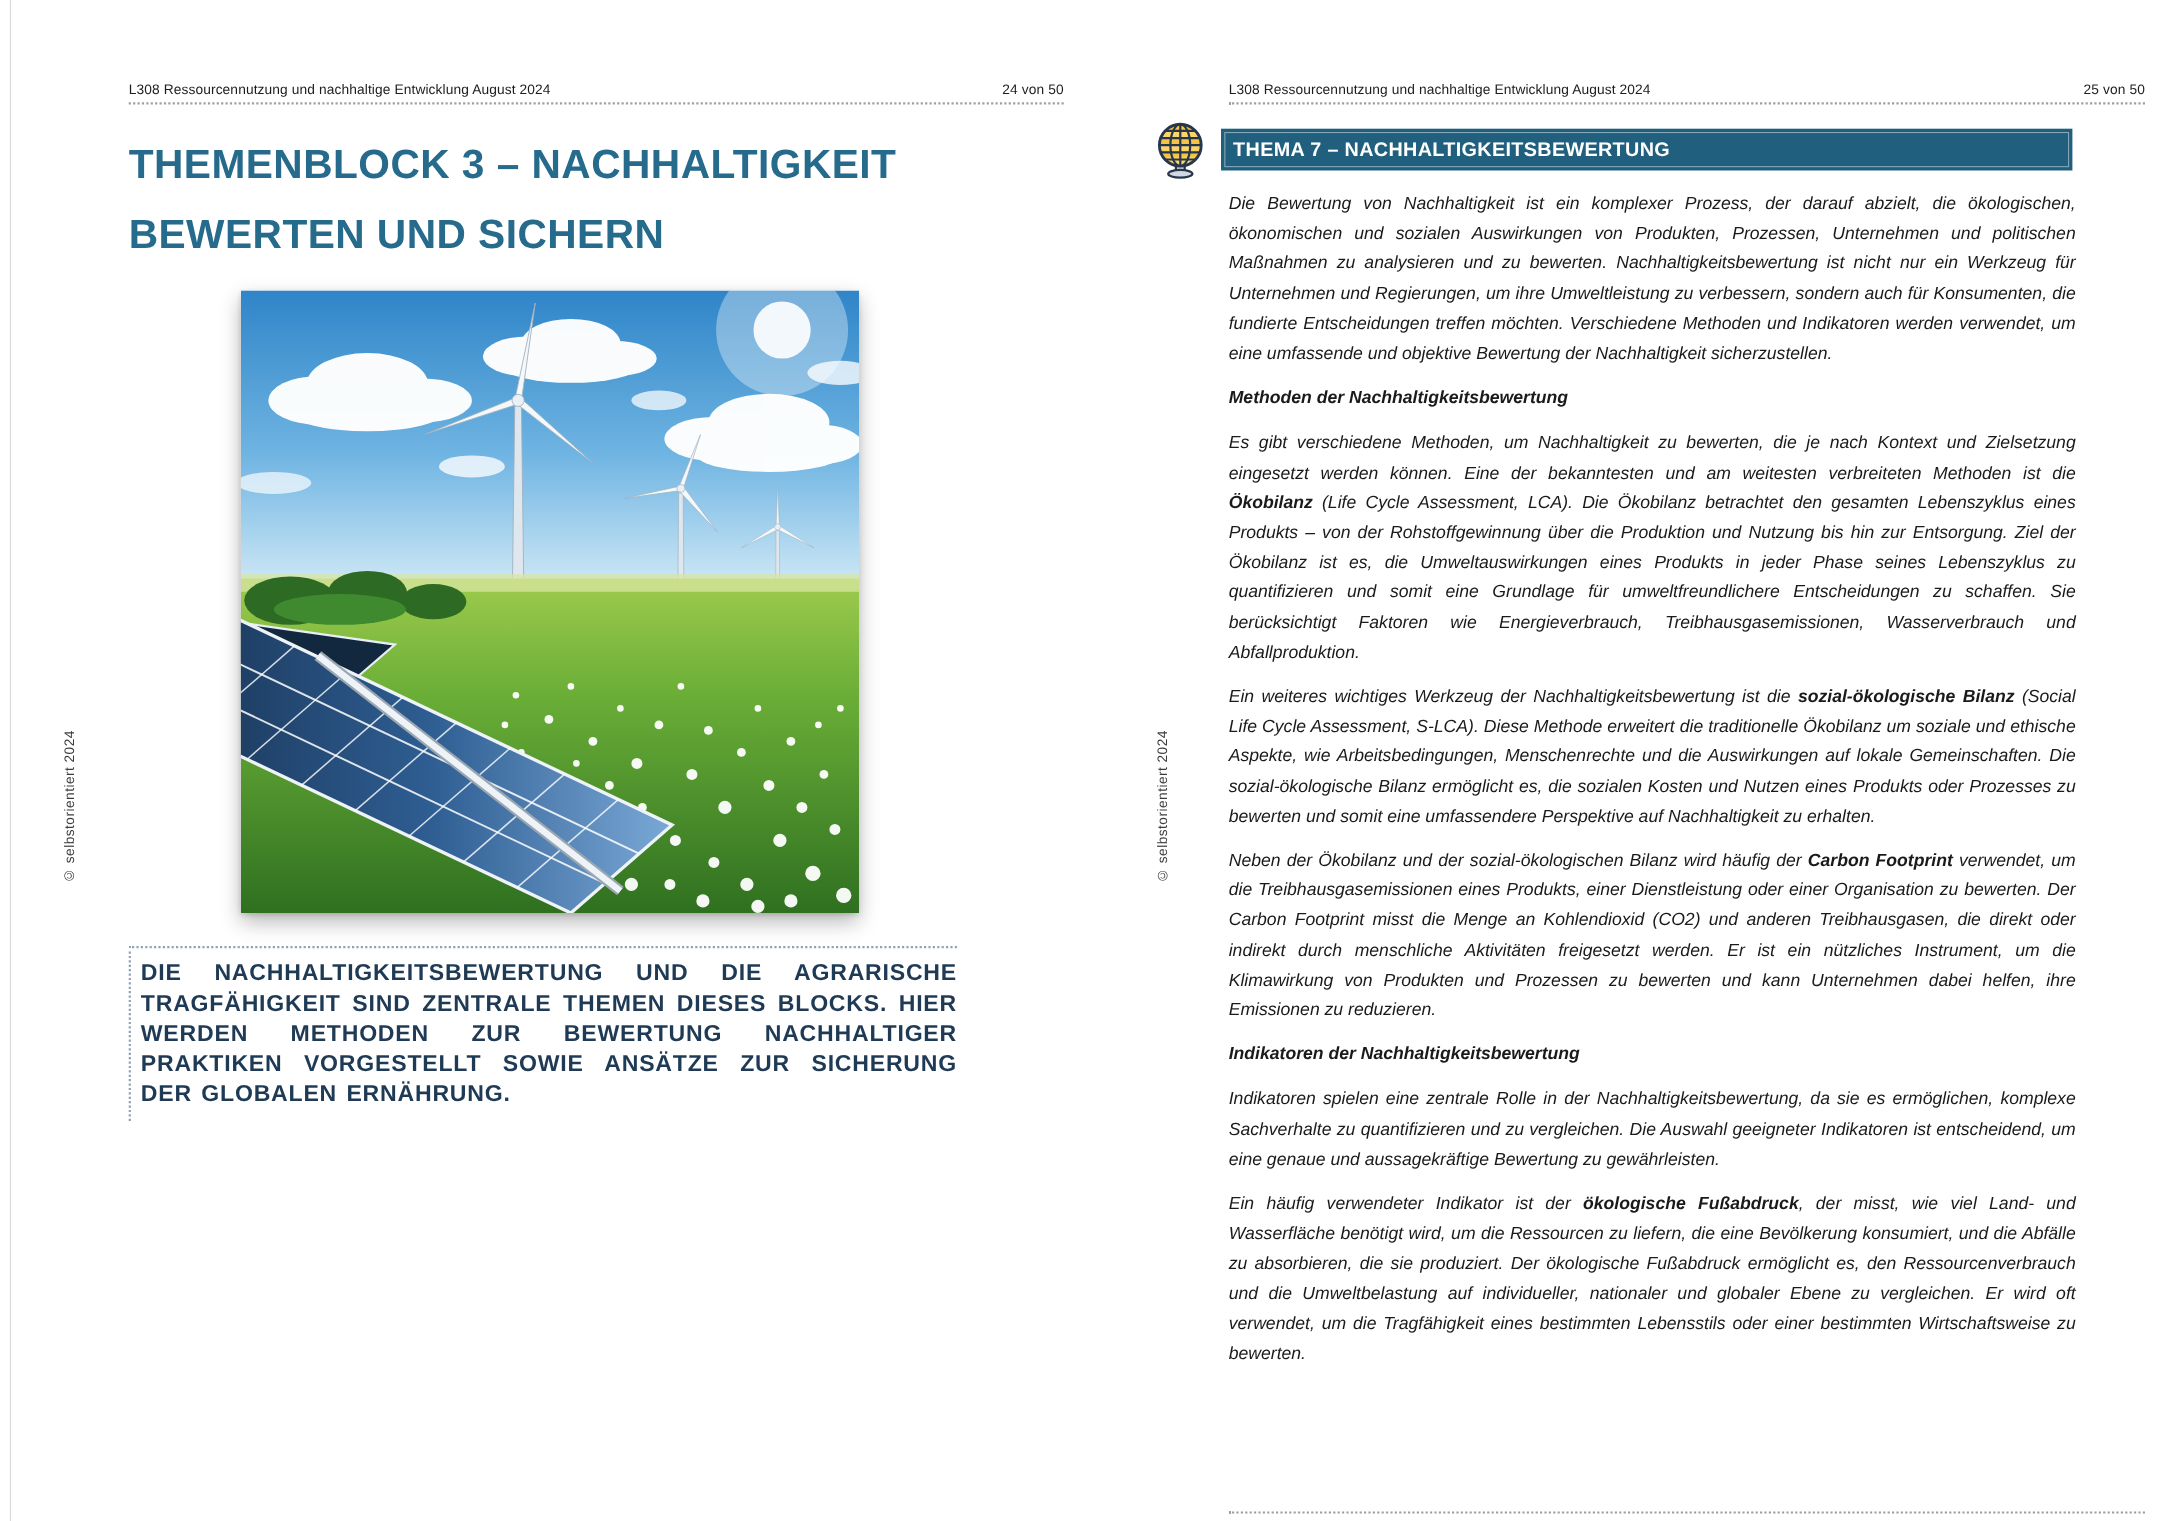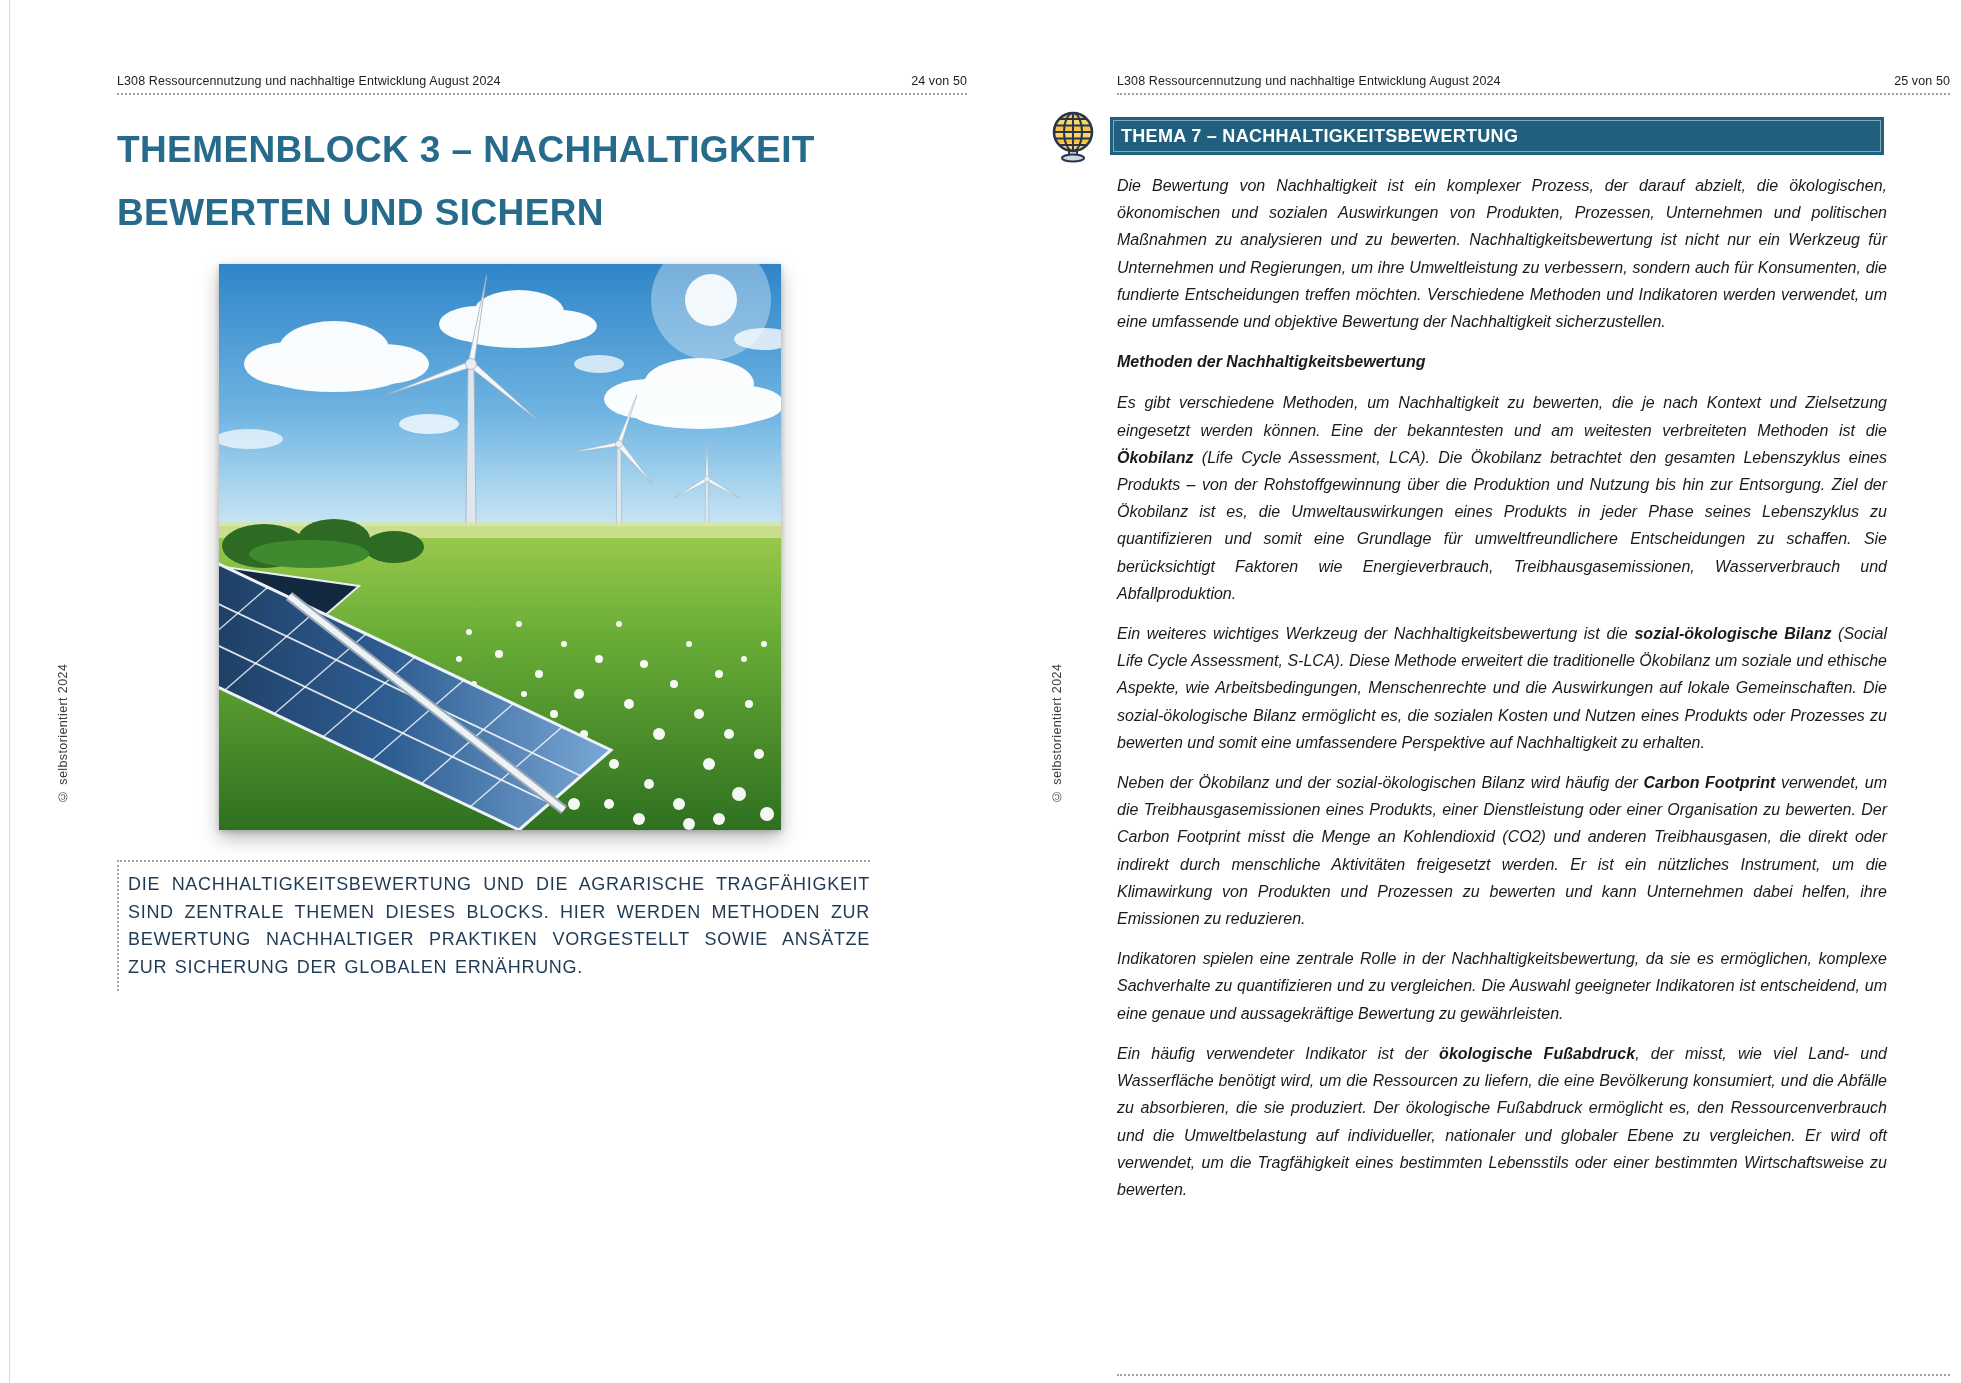--- a/index.html
+++ b/index.html
@@ -17,21 +17,21 @@
 
   
   .lp-title{position:absolute;left:117px;top:118px;width:780px;
     color:#266a8c;font-size:37px;font-weight:700;line-height:63px;letter-spacing:.4px;}
   .hero{position:absolute;left:219px;top:264px;width:562px;height:566px;background:#fff;
     box-shadow:0 8px 18px rgba(0,0,0,.28), 0 2px 5px rgba(0,0,0,.18);}
   .hero svg{display:block;}
   .callout{position:absolute;left:117px;top:860px;width:742px;
     border-top:2px dotted #8fa3b5;border-left:2px dotted #8fa3b5;
     padding:9px 0 10px 9px;
-    color:#1f3a55;font-size:18px;font-weight:400;line-height:27.5px;
+    color:#1f3a55;font-size:21px;font-weight:700;line-height:27.5px;
     letter-spacing:.7px;word-spacing:2px;text-align:justify;}
 
   
   .copyright{position:absolute;writing-mode:vertical-rl;transform:rotate(180deg);
     font-size:12.5px;color:#3c3c3c;letter-spacing:.4px;height:190px;text-align:center;}
   .copyright.left{left:56px;top:638px;}
   .copyright.right{left:1050px;top:638px;}
 
   
   .section-bar{position:absolute;left:1110px;top:117px;width:774px;height:38px;background:#20607e;}
@@ -252,19 +252,20 @@
   <div class="inner"></div>
   <div class="label">THEMA 7 – NACHHALTIGKEITSBEWERTUNG</div>
 </div>
 
 <div class="rp-body">
     <p class="body-para"><span>Die Bewertung von Nachhaltigkeit ist ein komplexer Prozess, der darauf abzielt, die ökologischen, ökonomischen und sozialen Auswirkungen von Produkten, Prozessen, Unternehmen und politischen Maßnahmen zu analysieren und zu bewerten. Nachhaltigkeitsbewertung ist nicht nur ein Werkzeug für Unternehmen und Regierungen, um ihre Umweltleistung zu verbessern, sondern auch für Konsumenten, die fundierte Entscheidungen treffen möchten. Verschiedene Methoden und Indikatoren werden verwendet, um eine umfassende und objektive Bewertung der Nachhaltigkeit sicherzustellen.</span></p>
     <p class="body-heading"><b>Methoden der Nachhaltigkeitsbewertung</b></p>
     <p class="body-para"><span>Es gibt verschiedene Methoden, um Nachhaltigkeit zu bewerten, die je nach Kontext und Zielsetzung eingesetzt werden können. Eine der bekanntesten und am weitesten verbreiteten Methoden ist die </span><b>Ökobilanz</b><span> (Life Cycle Assessment, LCA). Die Ökobilanz betrachtet den gesamten Lebenszyklus eines Produkts – von der Rohstoffgewinnung über die Produktion und Nutzung bis hin zur Entsorgung. Ziel der Ökobilanz ist es, die Umweltauswirkungen eines Produkts in jeder Phase seines Lebenszyklus zu quantifizieren und somit eine Grundlage für umweltfreundlichere Entscheidungen zu schaffen. Sie berücksichtigt Faktoren wie Energieverbrauch, Treibhausgasemissionen, Wasserverbrauch und Abfallproduktion.</span></p>
     <p class="body-para"><span>Ein weiteres wichtiges Werkzeug der Nachhaltigkeitsbewertung ist die </span><b>sozial-ökologische Bilanz</b><span> (Social Life Cycle Assessment, S-LCA). Diese Methode erweitert die traditionelle Ökobilanz um soziale und ethische Aspekte, wie Arbeitsbedingungen, Menschenrechte und die Auswirkungen auf lokale Gemeinschaften. Die sozial-ökologische Bilanz ermöglicht es, die sozialen Kosten und Nutzen eines Produkts oder Prozesses zu bewerten und somit eine umfassendere Perspektive auf Nachhaltigkeit zu erhalten.</span></p>
     <p class="body-para"><span>Neben der Ökobilanz und der sozial-ökologischen Bilanz wird häufig der </span><b>Carbon Footprint</b><span> verwendet, um die Treibhausgasemissionen eines Produkts, einer Dienstleistung oder einer Organisation zu bewerten. Der Carbon Footprint misst die Menge an Kohlendioxid (CO2) und anderen Treibhausgasen, die direkt oder indirekt durch menschliche Aktivitäten freigesetzt werden. Er ist ein nützliches Instrument, um die Klimawirkung von Produkten und Prozessen zu bewerten und kann Unternehmen dabei helfen, ihre Emissionen zu reduzieren.</span></p>
+    <p class="body-heading"><b>Indikatoren der Nachhaltigkeitsbewertung</b></p>
     <p class="body-para"><span>Indikatoren spielen eine zentrale Rolle in der Nachhaltigkeitsbewertung, da sie es ermöglichen, komplexe Sachverhalte zu quantifizieren und zu vergleichen. Die Auswahl geeigneter Indikatoren ist entscheidend, um eine genaue und aussagekräftige Bewertung zu gewährleisten.</span></p>
     <p class="body-para"><span>Ein häufig verwendeter Indikator ist der </span><b>ökologische Fußabdruck</b><span>, der misst, wie viel Land- und Wasserfläche benötigt wird, um die Ressourcen zu liefern, die eine Bevölkerung konsumiert, und die Abfälle zu absorbieren, die sie produziert. Der ökologische Fußabdruck ermöglicht es, den Ressourcenverbrauch und die Umweltbelastung auf individueller, nationaler und globaler Ebene zu vergleichen. Er wird oft verwendet, um die Tragfähigkeit eines bestimmten Lebensstils oder einer bestimmten Wirtschaftsweise zu bewerten.</span></p>
   </div>
 
 <div class="copyright right">© selbstorientiert 2024</div>
 
 <div class="right-footer-line"></div>
 
 </body></html>

